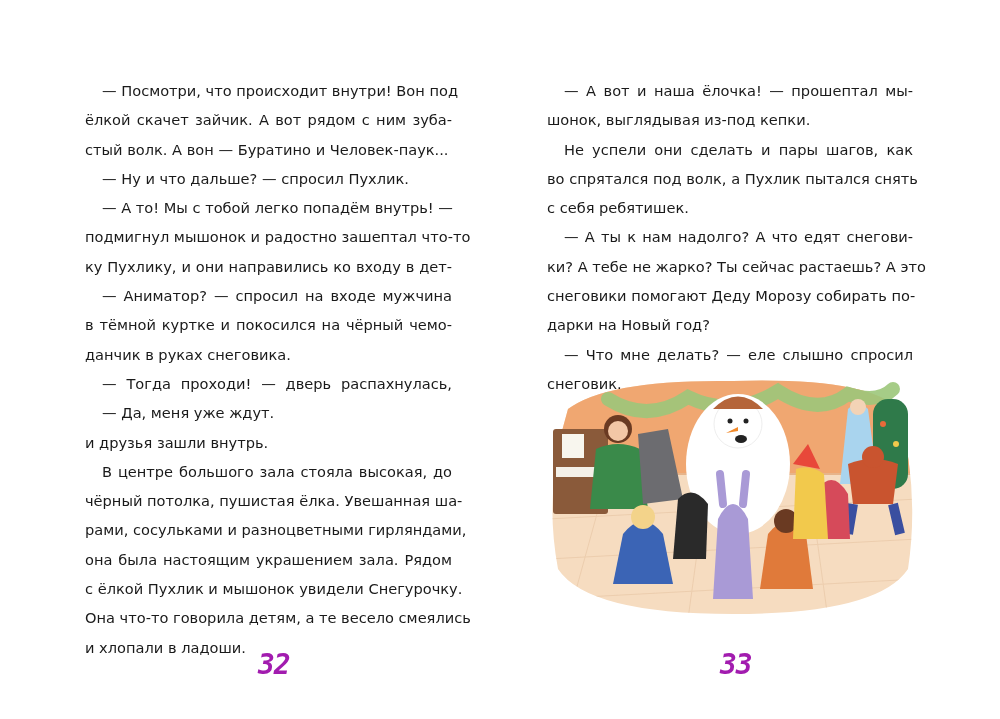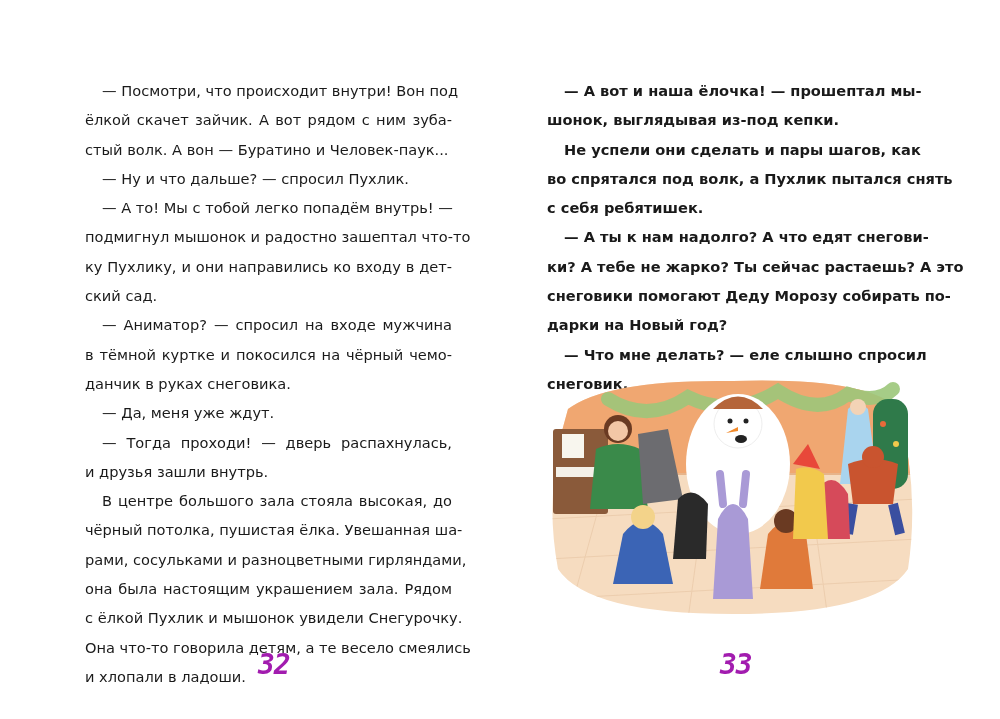--- a/index.html
+++ b/index.html
@@ -3,21 +3,21 @@
 <meta charset="utf-8">
 <style>
   html, body { margin:0; padding:0; }
   body { width:1000px; height:719px; background:#ffffff; position:relative; overflow:hidden;
          font-family:"DejaVu Sans", sans-serif; color:#1a1a1a; }
   .page { position:absolute; top:12px; height:719px; }
   .page.left { left:0; width:500px; }
   .page.right { left:500px; width:500px; }
   .text { position:absolute; font-size:14.6px; line-height:29.3px; text-align:justify; }
   .left .text { left:85px; top:64px; width:367px; }
-  .right .text { left:47px; top:64px; width:366px;font-weight:bold; }
+  .right .text { left:47px; top:64px; width:366px; }
   .line { display:block; white-space:nowrap; text-align-last:justify; text-align:justify; }
   .line.last { text-align-last:left; }
   .line.indent { padding-left:17px; }
   .page-number { position:absolute; top:636px; font-family:"DejaVu Sans Mono", monospace;
                  font-size:28px; font-weight:bold; color:#a21caf; font-style:italic; letter-spacing:-1px; }
   .left .page-number { left:258px; }
   .right .page-number { left:220px; }
   .illustration { position:absolute; left:48px; top:357px; width:370px; height:250px; }
 </style>
 </head>
@@ -25,26 +25,25 @@
 
 <div class="page left">
   <div class="text" id="left-text">
       <span class="line indent">— Посмотри, что происходит внутри! Вон под</span>
       <span class="line">ёлкой скачет зайчик. А вот рядом с ним зуба-</span>
       <span class="line last">стый волк. А вон — Буратино и Человек-паук...</span>
       <span class="line indent last">— Ну и что дальше? — спросил Пухлик.</span>
       <span class="line indent">— А то! Мы с тобой легко попадём внутрь! —</span>
       <span class="line">подмигнул мышонок и радостно зашептал что-то</span>
       <span class="line">ку Пухлику, и они направились ко входу в дет-</span>
-      <span class="line last">ский сад.</span>
       <span class="line indent">— Аниматор? — спросил на входе мужчина</span>
       <span class="line">в тёмной куртке и покосился на чёрный чемо-</span>
       <span class="line last">данчик в руках снеговика.</span>
+      <span class="line indent">— Тогда проходи! — дверь распахнулась,</span>
       <span class="line indent last">— Да, меня уже ждут.</span>
-      <span class="line indent">— Тогда проходи! — дверь распахнулась,</span>
       <span class="line last">и друзья зашли внутрь.</span>
       <span class="line indent">В центре большого зала стояла высокая, до</span>
       <span class="line">чёрный потолка, пушистая ёлка. Увешанная ша-</span>
       <span class="line">рами, сосульками и разноцветными гирляндами,</span>
       <span class="line">она была настоящим украшением зала. Рядом</span>
       <span class="line">с ёлкой Пухлик и мышонок увидели Снегурочку.</span>
       <span class="line">Она что-то говорила детям, а те весело смеялись</span>
       <span class="line last">и хлопали в ладоши.</span>
     </div>
   <div class="page-number">32</div>

